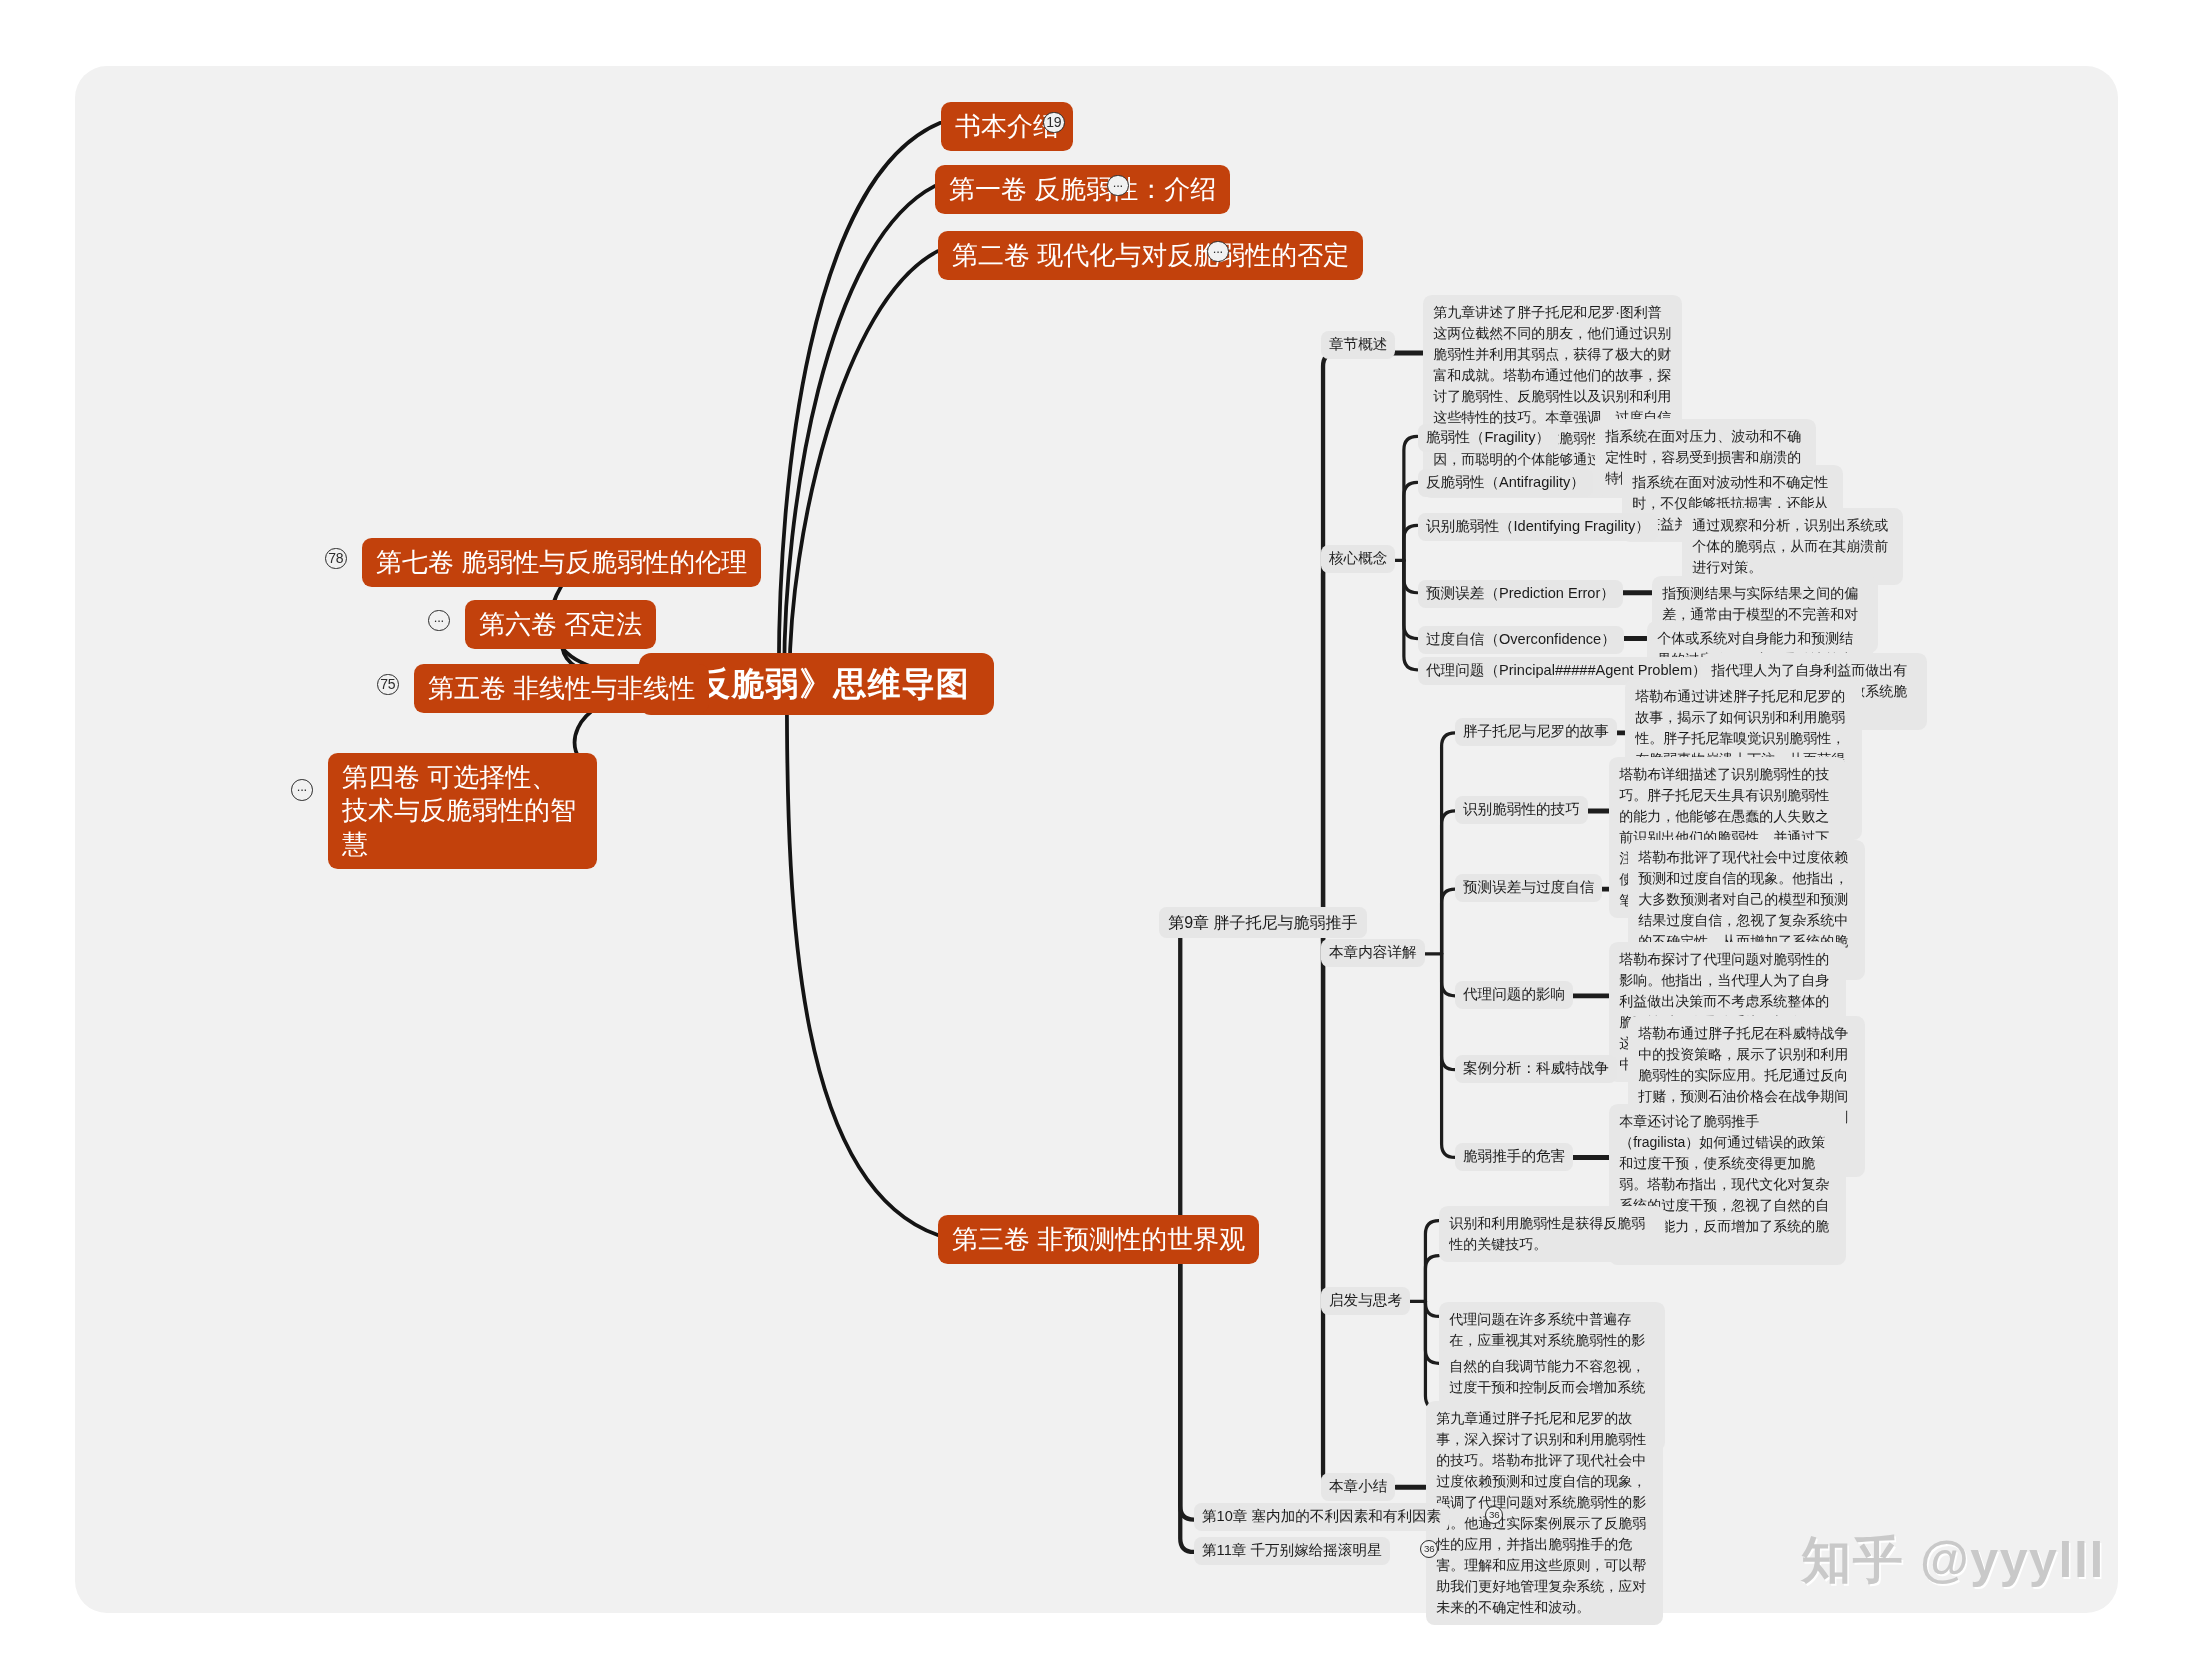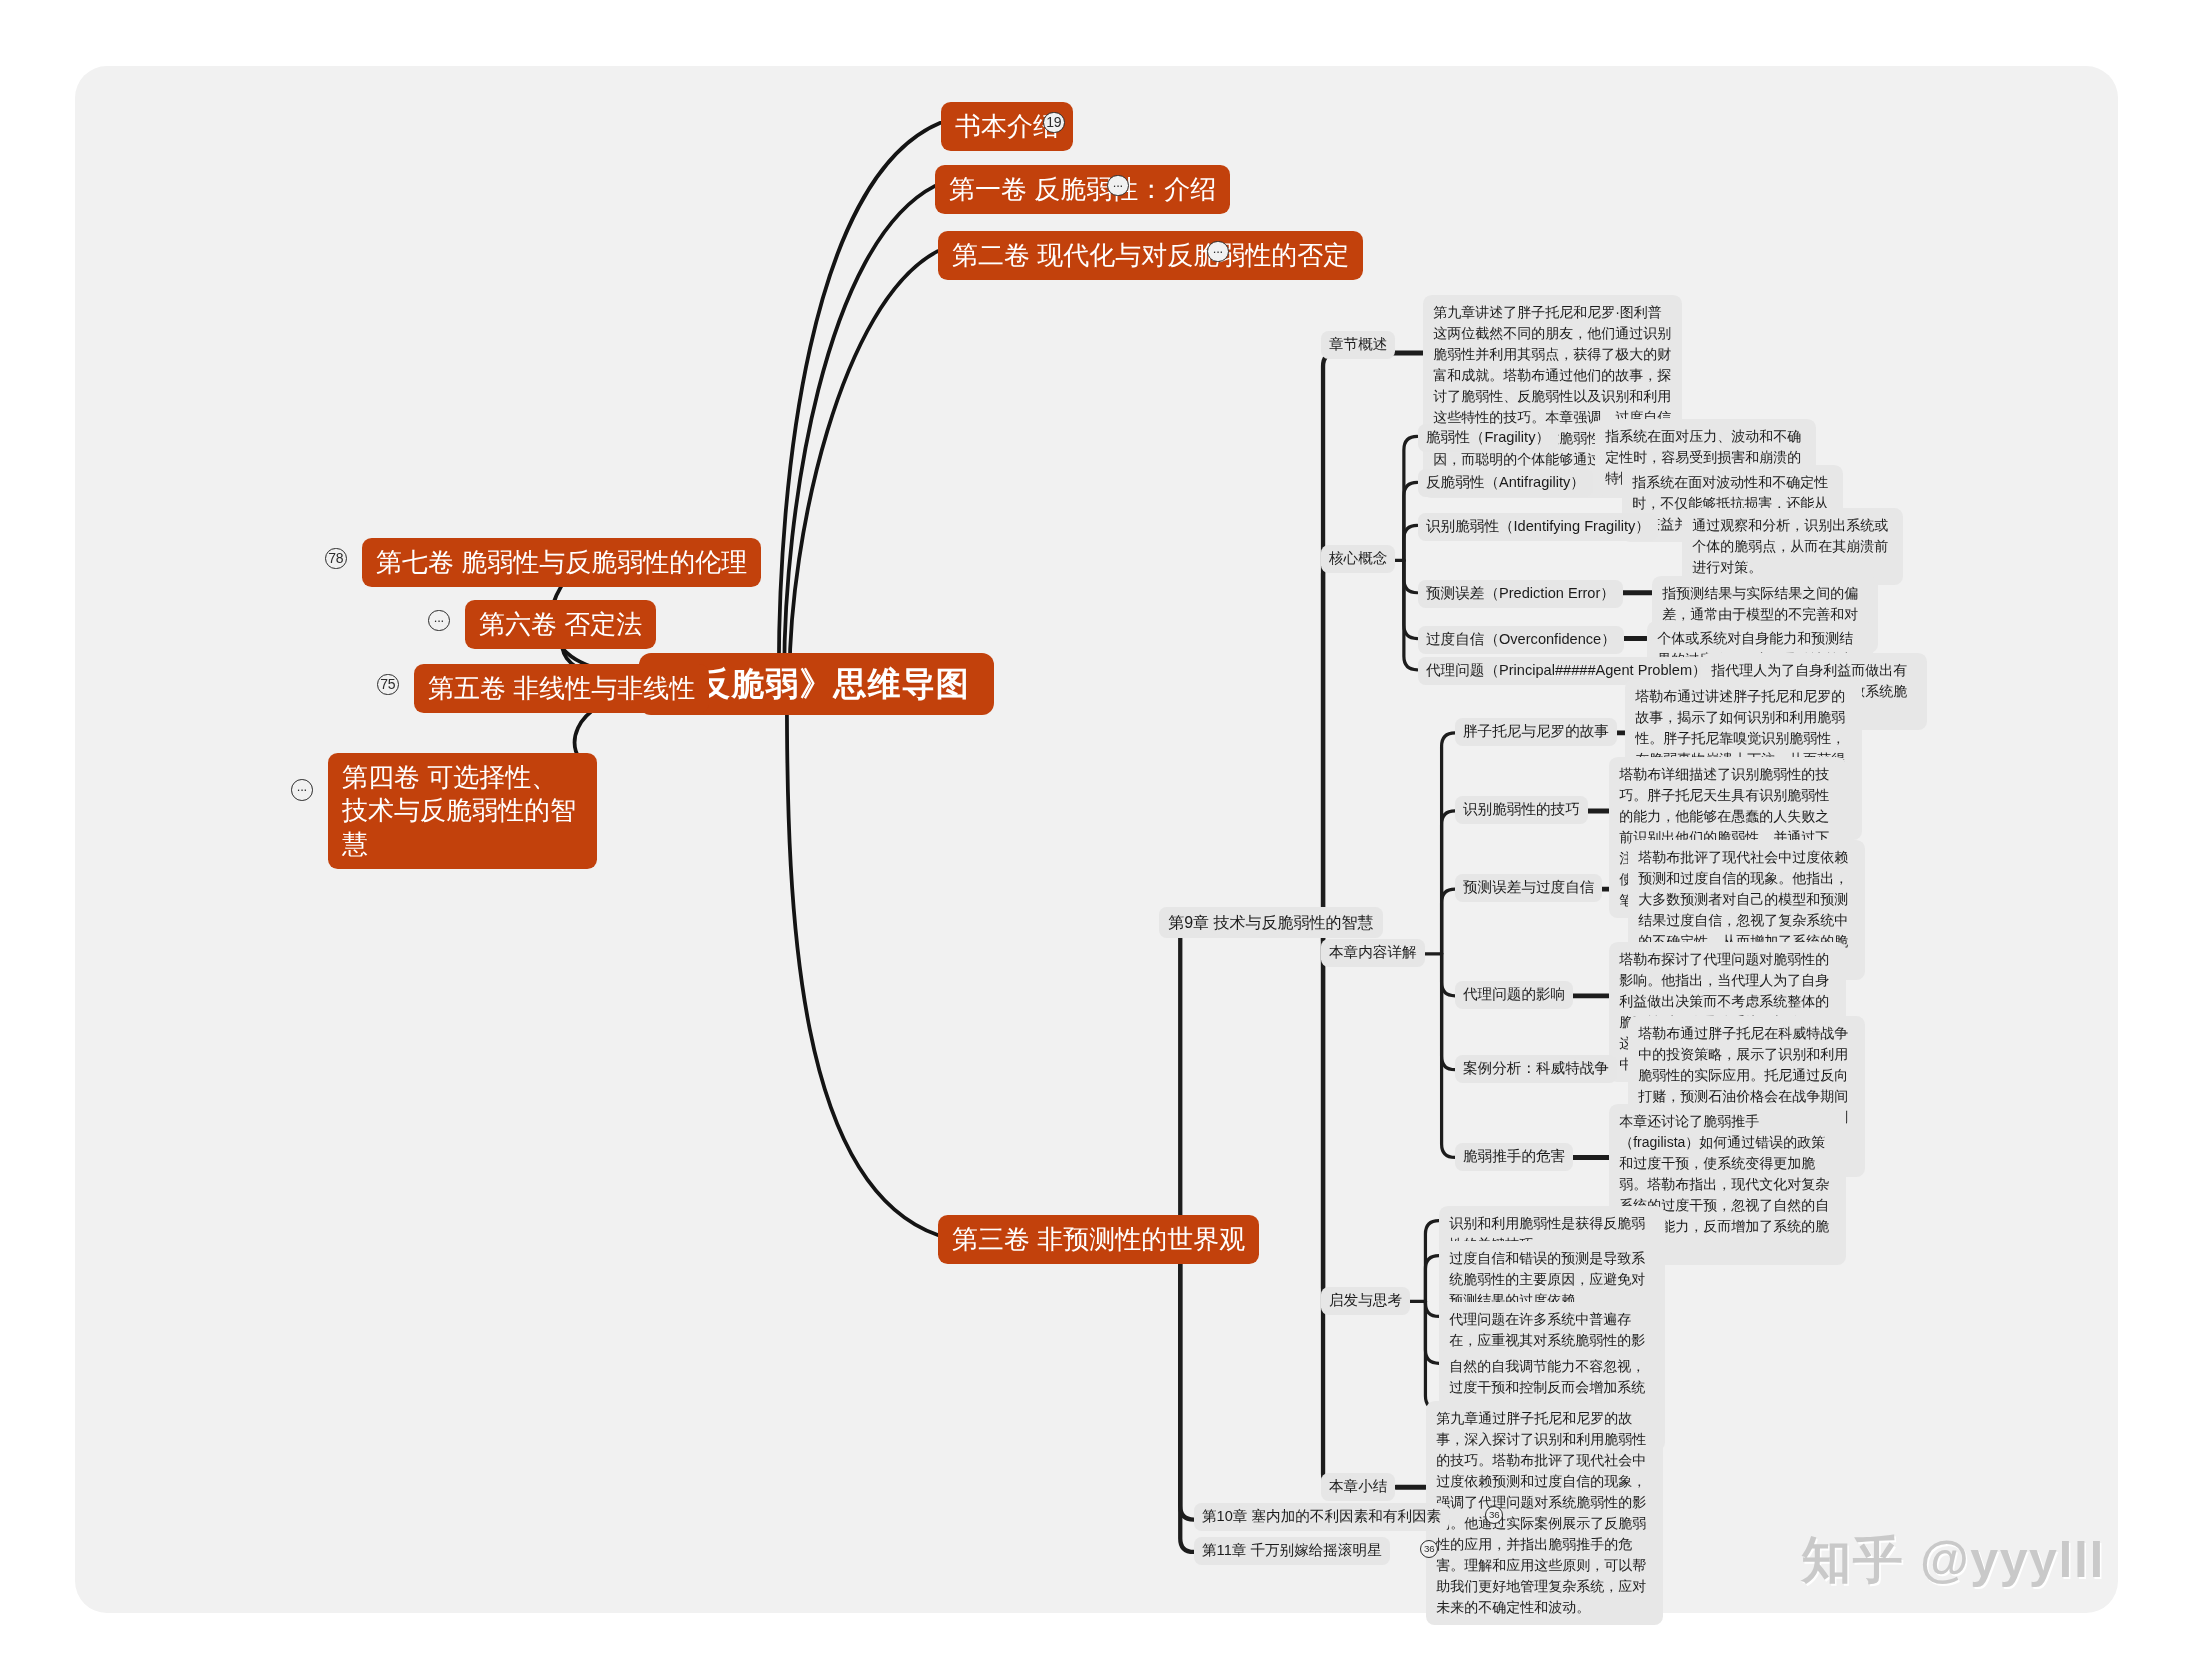--- a/index.html
+++ b/index.html
@@ -280,21 +280,21 @@
   </div>
 
   <div class="node-wrap" style="left:938px; top:1215px;">
     <div class="blue">
       <span>第三卷 非预测性的世界观</span>
     </div>
   </div>
 
   <div class="node-wrap" style="left:1159px; top:907px;">
     <div class="grey">
-      <span>第9章 技术与反脆弱性的智慧</span>
+      <span>第9章 胖子托尼与脆弱推手</span>
     </div>
   </div>
 
   <div class="node-wrap" style="left:1321px; top:331px;">
     <div class="grey small">
       <span>章节概述</span>
     </div>
   </div>
   <div class="node-wrap" style="left:1423px; top:295px; width:259px;">
     <div class="leaf tiny" style="width:259px;">
@@ -450,25 +450,20 @@
     <div class="grey small">
       <span>启发与思考</span>
     </div>
   </div>
 
   <div class="node-wrap" style="left:1439px; top:1206px; width:226px;">
     <div class="leaf tiny" style="width:226px;">
       <span>识别和利用脆弱性是获得反脆弱性的关键技巧。</span>
     </div>
   </div>
-  <div class="node-wrap" style="left:1439px; top:1241px; width:226px;">
-    <div class="leaf tiny" style="width:226px;">
-      <span>过度自信和错误的预测是导致系统脆弱性的主要原因，应避免对预测结果的过度依赖。</span>
-    </div>
-  </div>
   <div class="node-wrap" style="left:1439px; top:1302px; width:226px;">
     <div class="leaf tiny" style="width:226px;">
       <span>代理问题在许多系统中普遍存在，应重视其对系统脆弱性的影响。</span>
     </div>
   </div>
   <div class="node-wrap" style="left:1439px; top:1349px; width:226px;">
     <div class="leaf tiny" style="width:226px;">
       <span>自然的自我调节能力不容忽视，过度干预和控制反而会增加系统的脆弱性。</span>
     </div>
   </div>

